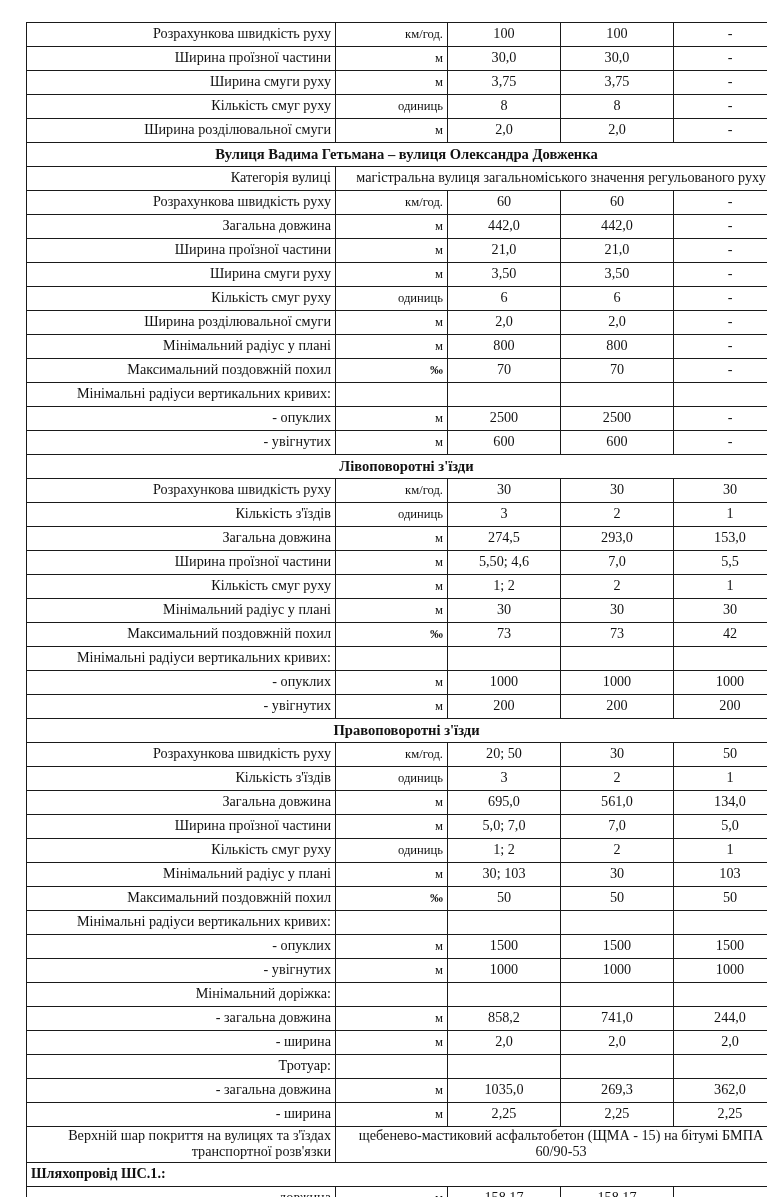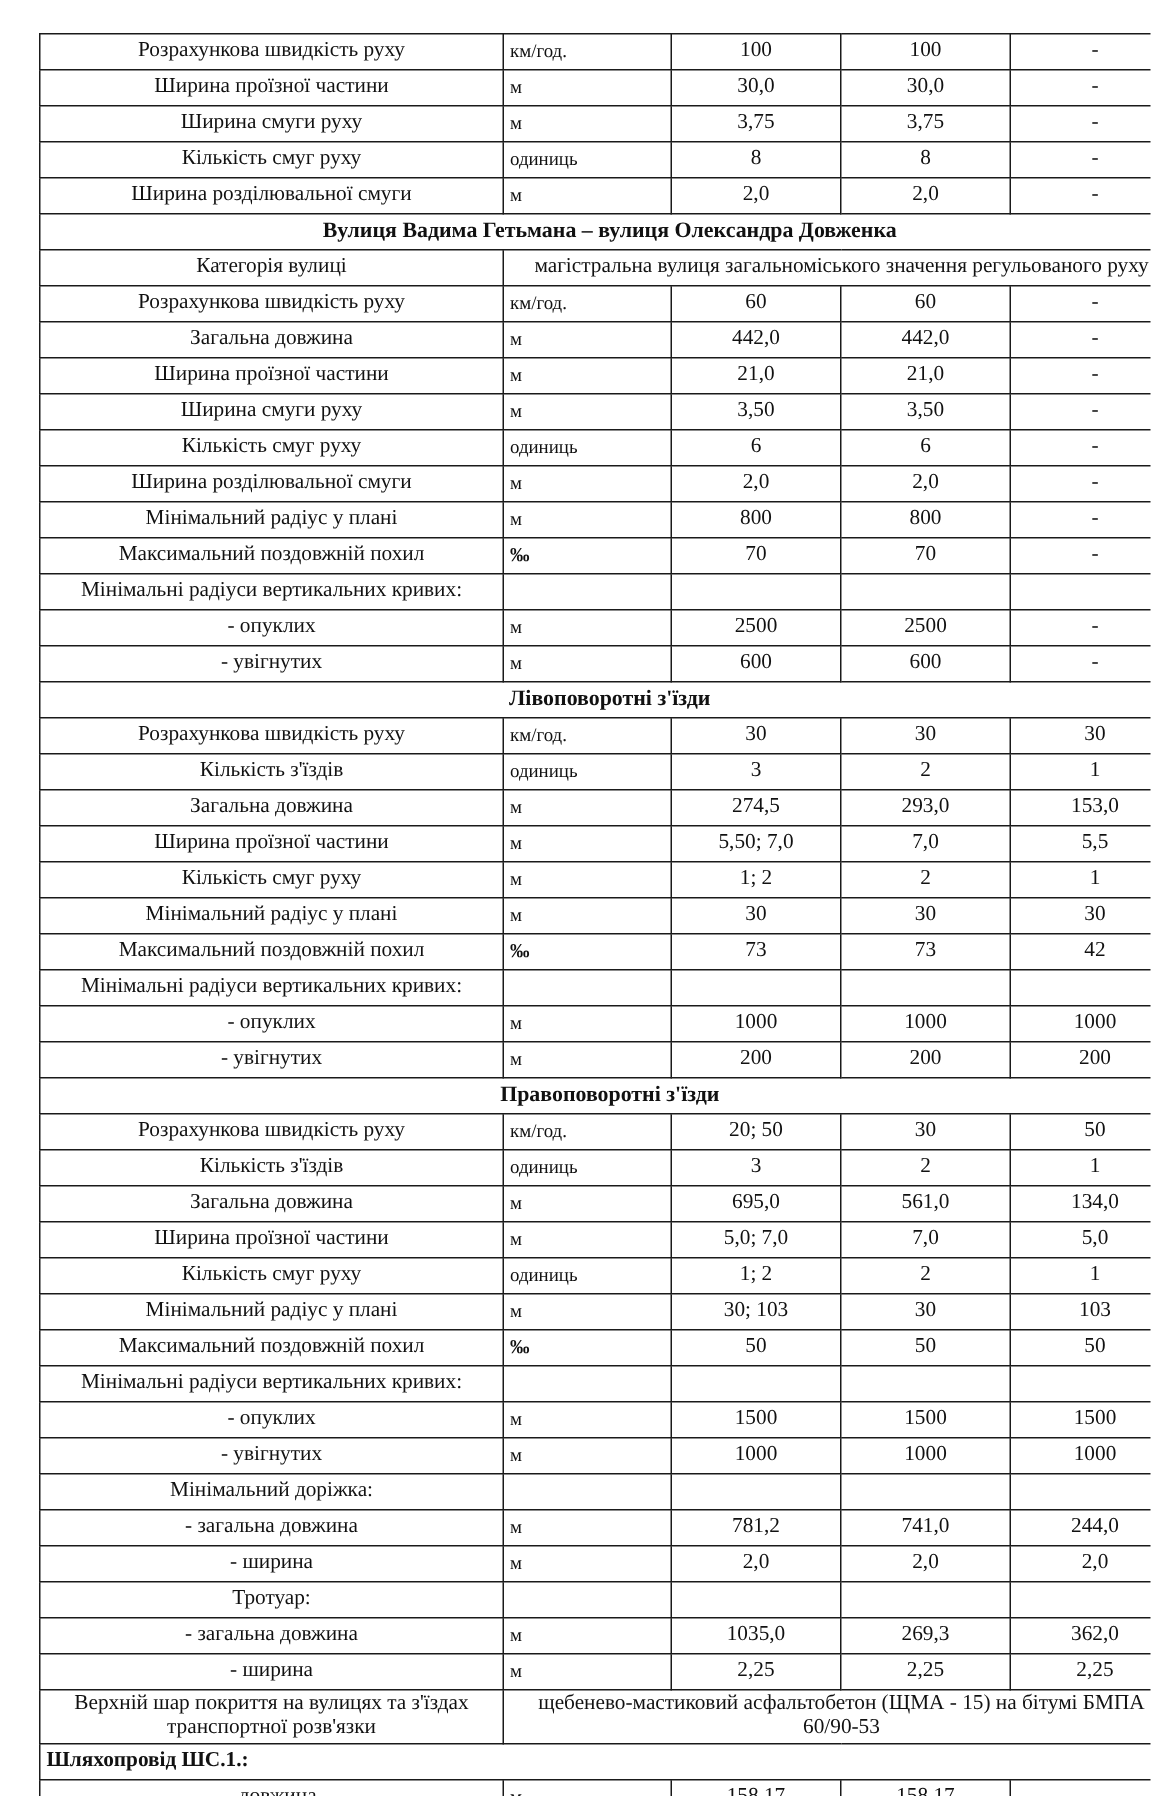--- a/index.html
+++ b/index.html
@@ -26,22 +26,22 @@
     table-layout: fixed;
     font-size: 14.2px;
   }
   table.spec td {
     border: 1px solid #1a1a1a;
     padding: 1px 4px 2px 4px;
     vertical-align: middle;
     line-height: 1.12;
     height: 20px;
   }
-  .c-label { width: 300px; text-align: center; padding-left: 6px; }
-  .c-unit  { width: 103px; text-align: left; font-size: 12.6px; }
+  .c-label { width: 300px; text-align: right; padding-left: 6px; }
+  .c-unit  { width: 103px; text-align: right; font-size: 12.6px; }
   .c-v1    { width: 104px; text-align: center; }
   .c-v2    { width: 104px; text-align: center; }
   .c-v3    { width: 104px; text-align: center; }
   .section-row td {
     text-align: center;
     font-weight: bold;
     font-size: 14.6px;
     padding: 2px 4px 3px 4px;
   }
   .multiline {
@@ -207,21 +207,21 @@
         <tr>
           <td class="c-label">Загальна довжина</td>
           <td class="c-unit">м</td>
           <td class="c-v1">274,5</td>
           <td class="c-v2">293,0</td>
           <td class="c-v3">153,0</td>
         </tr>
         <tr>
           <td class="c-label">Ширина проїзної частини</td>
           <td class="c-unit">м</td>
-          <td class="c-v1">5,50; 7,0</td>
+          <td class="c-v1">5,50; 4,6</td>
           <td class="c-v2">7,0</td>
           <td class="c-v3">5,5</td>
         </tr>
         <tr>
           <td class="c-label">Кількість смуг руху</td>
           <td class="c-unit">м</td>
           <td class="c-v1">1; 2</td>
           <td class="c-v2">2</td>
           <td class="c-v3">1</td>
         </tr>
@@ -336,21 +336,21 @@
         <tr>
           <td class="c-label">Мінімальний доріжка:</td>
           <td class="c-unit"></td>
           <td class="c-v1"></td>
           <td class="c-v2"></td>
           <td class="c-v3"></td>
         </tr>
         <tr>
           <td class="c-label">-  загальна довжина</td>
           <td class="c-unit">м</td>
-          <td class="c-v1">781,2</td>
+          <td class="c-v1">858,2</td>
           <td class="c-v2">741,0</td>
           <td class="c-v3">244,0</td>
         </tr>
         <tr>
           <td class="c-label">-  ширина</td>
           <td class="c-unit">м</td>
           <td class="c-v1">2,0</td>
           <td class="c-v2">2,0</td>
           <td class="c-v3">2,0</td>
         </tr>

